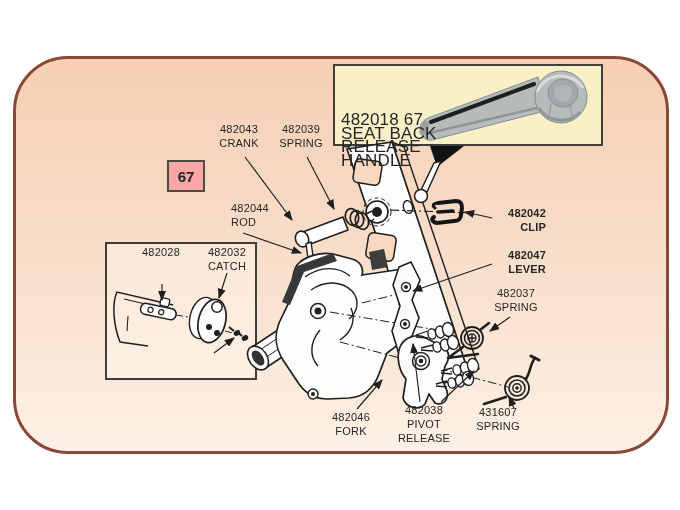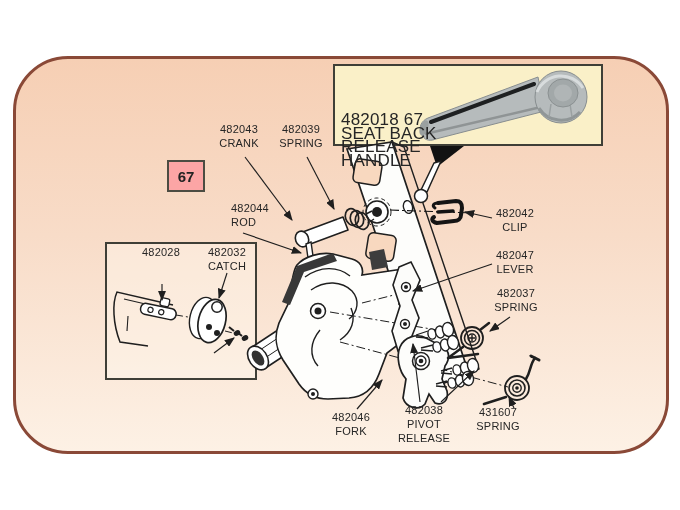--- a/index.html
+++ b/index.html
@@ -13,21 +13,21 @@
   .box{position:absolute;box-sizing:border-box;}
   #insetTop{left:333px;top:64px;width:270px;height:82px;background:#faf0c8;border:2px solid #3f3f37;}
   #insetLeft{left:105px;top:242px;width:152px;height:138px;border:2px solid #3f3f37;background:rgba(255,250,240,0.40);}
   #figBox{left:147px;top:160px;width:38px;height:32px;background:#fca5a5;border:2px solid #4c4c42;
           display:flex;align-items:center;justify-content:center;font-weight:bold;font-size:15px;color:#222;margin-left:20px;}
   
   #art{position:absolute;left:0;top:0;width:680px;height:510px;pointer-events:none;}
   
   .callout{position:absolute;font-size:11px;line-height:14px;color:#262626;letter-spacing:.2px;z-index:5;}
   .callout span{display:block;}
-  .ta-c{text-align:center;} .ta-l{text-align:left;margin-left:16px;} .ta-r{text-align:center;}
+  .ta-c{text-align:center;} .ta-l{text-align:left;margin-left:16px;} .ta-r{text-align:right;font-weight:bold;}
   
   #insetCap{position:absolute;left:341px;top:71px;width:112px;font-size:17px;line-height:13.5px;
             color:#262626;letter-spacing:.2px;z-index:5;margin-top:42px;}
   #insetCap span{display:block;}
 </style>
 </head>
 <body>
 
 <div id="stage">
 

